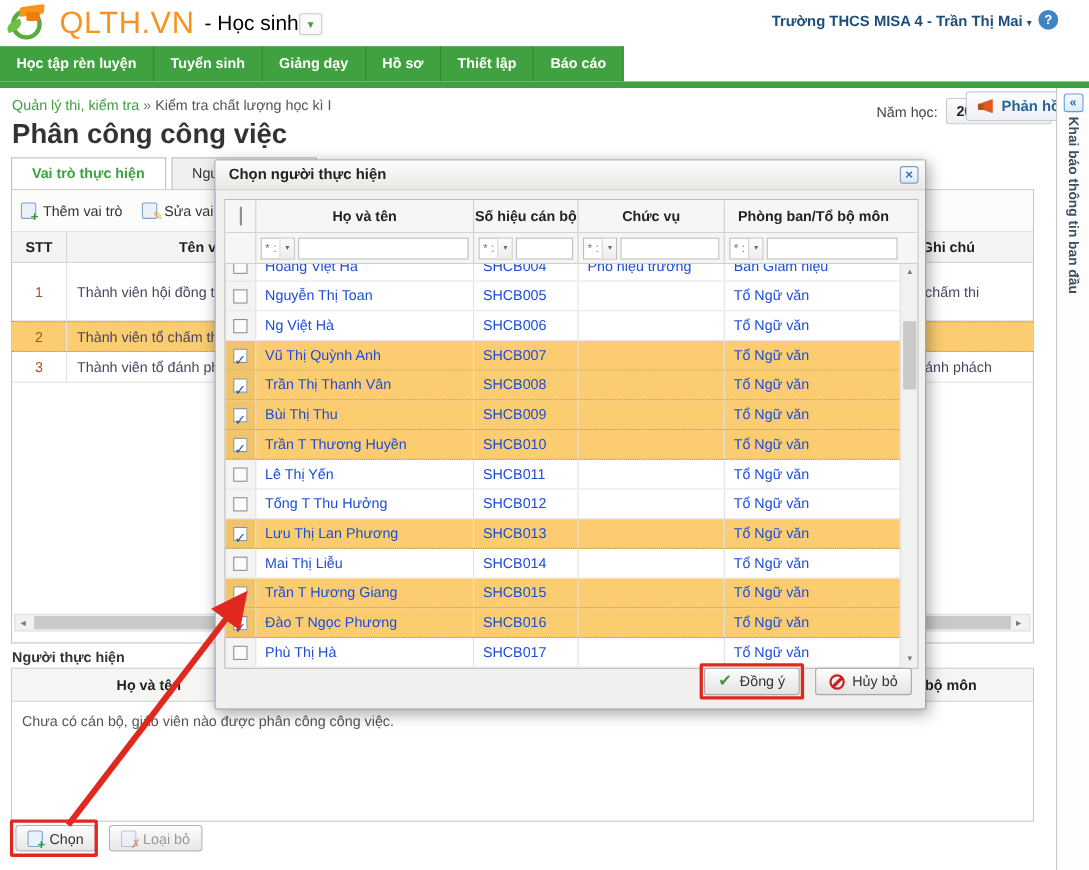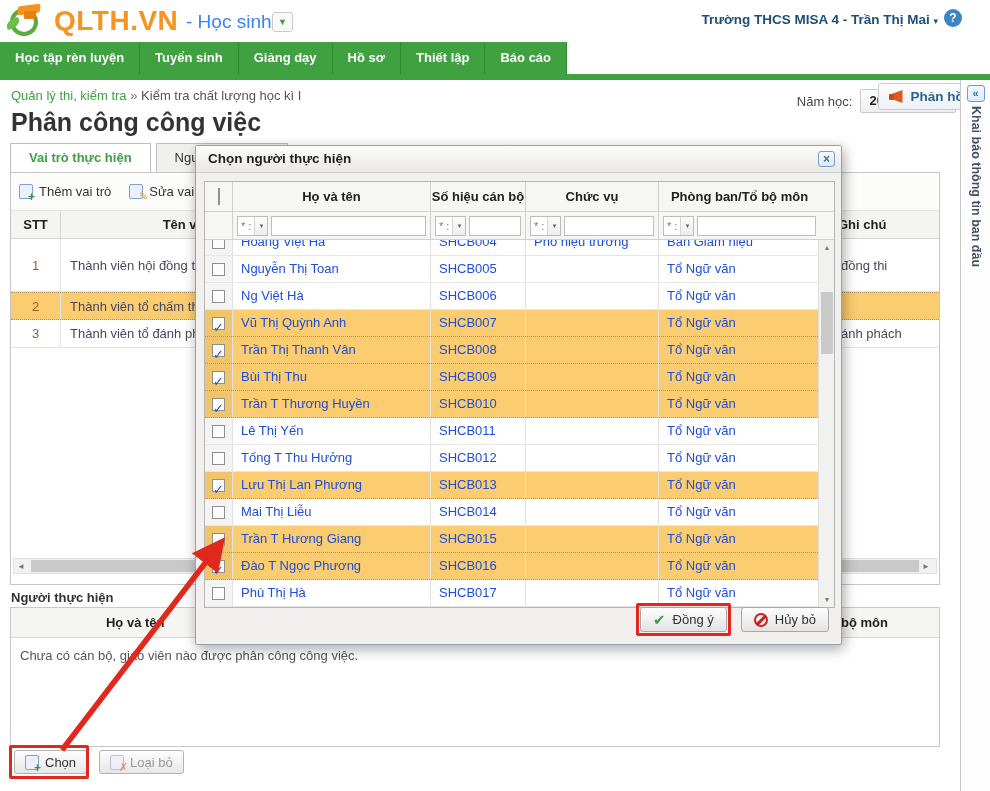--- a/index.html
+++ b/index.html
@@ -6,22 +6,22 @@
   html,body { width:990px; height:791px; background:#fff; font-family:"Liberation Sans","DejaVu Sans",sans-serif; }
   #app { position:relative; width:990px; height:791px; overflow:hidden; background:#fff; }
 
   
   .tophdr { position:absolute; left:0; top:0; width:990px; height:42px; background:#fff; }
   .logo { position:absolute; left:8px; top:3px; width:40px; height:36px; }
   .logo .ring { position:absolute; left:2px; top:5px; width:28px; height:28px; border:4px solid #58ab3c; border-radius:50%; background:#fff; }
   .logo .leaf { position:absolute; left:-2px; top:16px; width:14px; height:9px; background:#6cbf47; border-radius:70% 0 70% 0; transform:rotate(-20deg); }
   .logo .cap { position:absolute; left:10px; top:2px; width:22px; height:9px; background:#f7941e; transform:skewX(-12deg) rotate(-8deg); border-radius:2px; }
   .logo .cap2 { position:absolute; left:16px; top:8px; width:12px; height:8px; background:#e97f12; border-radius:1px; }
-  .brand { position:absolute; left:54px; top:5px; font-size:28px; font-weight:bold; color:#f7941e; letter-spacing:0.5px; }
-  .brand-suffix { position:absolute; left:186px; top:11px; font-size:19px; color:#3b82f6; }
+  .brand { position:absolute; left:54px; top:5px; font-size:28px; font-weight:normal; color:#f7941e; letter-spacing:0.5px; }
+  .brand-suffix { position:absolute; left:186px; top:11px; font-size:19px; color:#000000; }
   .brand-dd { position:absolute; left:272px; top:12px; width:21px; height:20px; border:1px solid #c9c9c9; border-radius:3px; background:#fafafa; text-align:center; line-height:18px; font-size:9px; color:#3fa040; }
   .school { position:absolute; right:52px; top:12px; font-size:13.5px; font-weight:bold; color:#1d4e79; }
   .school .caret { font-size:9px; color:#1d4e79; }
   .helpicon { position:absolute; right:28px; top:9px; width:18px; height:18px; border-radius:50%; background:#3d85c6; color:#fff; font-size:12px; font-weight:bold; text-align:center; line-height:18px; }
 
   
   .navbar { position:absolute; left:0; top:42px; width:990px; height:32px; }
   .navleft { position:absolute; left:0; top:0; height:32px; display:flex; background:#3fa13f; }
   .navitem { padding:0 15px; line-height:32px; color:#fff; font-size:13px; font-weight:bold; border-right:1px solid #2f8b2f; white-space:nowrap; }
   .greenstrip { position:absolute; left:0; top:74px; width:990px; height:6px; background:#3fa13f; }
@@ -195,21 +195,21 @@
       </div>
     </div>
     <div class="ghead">
       <div class="g0">STT</div>
       <div class="g1">Tên vai trò</div>
       <div class="g3">Ghi chú</div>
     </div>
     <div class="rrow" id="rrow0" style="height:53px;">
       <div class="r0">1</div>
       <div class="r1">Thành viên hội đồng thi</div>
-      <div class="r3">đồng thi</div>
+      <div class="r3">chấm thi</div>
     </div>
     <div class="rrow sel" id="rrow1" style="height:28px;">
       <div class="r0">2</div>
       <div class="r1">Thành viên tổ chấm thi</div>
       <div class="r3"></div>
     </div>
     <div class="rrow" id="rrow2" style="height:28px;">
       <div class="r0">3</div>
       <div class="r1">Thành viên tổ đánh phách</div>
       <div class="r3">ánh phách</div>

